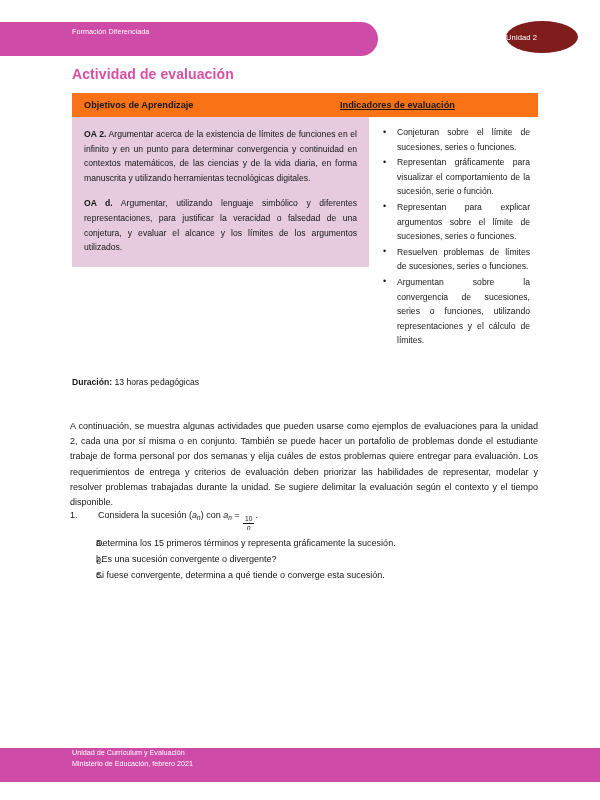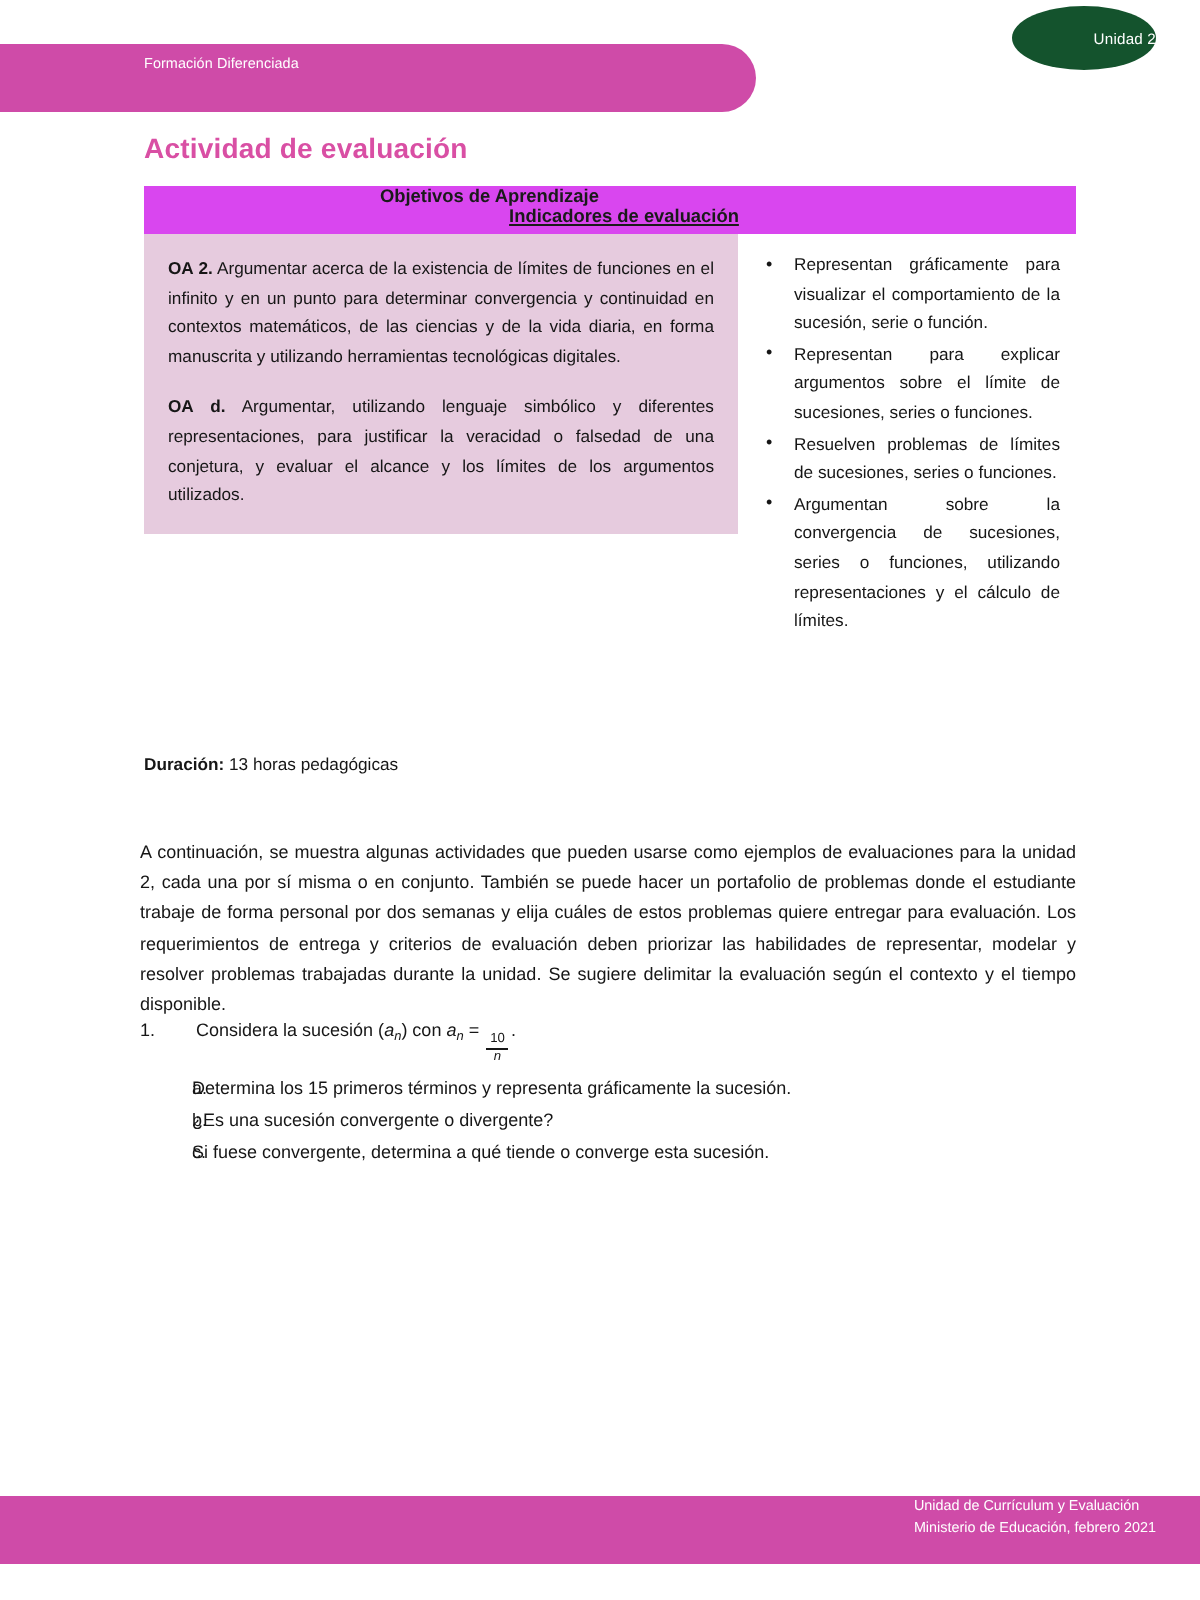--- a/index.html
+++ b/index.html
@@ -35,28 +35,28 @@
     color: #ffffff;
     font-size: 7.2px;
     line-height: 10.5px;
     letter-spacing: 0.05px;
     white-space: nowrap;
   }
 
   .unit-badge {
     position: absolute;
     right: 22px;
-    top: 3px;
+    top: 21px;
     width: 72px;
     height: 32px;
-    background: #14532d;
+    background: #7f1d1d;
     border-radius: 50%;
     display: flex;
     align-items: center;
-    justify-content: flex-end;
+    justify-content: flex-start;
   }
   .unit-badge span {
     color: #ffffff;
     font-size: 7.6px;
     letter-spacing: 0.1px;
   }
 
   
   .page-title {
     position: absolute;
@@ -70,24 +70,23 @@
 
   
   .oa-table {
     position: absolute;
     left: 72px;
     top: 93px;
     width: 466px;
   }
   .table-head {
     display: flex;
-    background: #d946ef;
+    background: #f97316;
     height: 24px;
     align-items: center;
-    flex-direction: column;
   }
   .th {
     font-size: 9.2px;
     font-weight: bold;
     color: #1a1a1a;
   }
   .th-left  { width: 254px; padding-left: 12px; }
   .th-right { flex: 1; padding-left: 14px; text-decoration: underline; }
 
   .table-body { display: flex; align-items: flex-start; }
@@ -203,23 +202,22 @@
 
   
   .footer-bar {
     position: absolute;
     left: 0;
     bottom: 18px;
     width: 600px;
     height: 34px;
     background: #cf4ba8;
     display: flex;
-    align-items: flex-end;
+    align-items: flex-start;
     padding: 0 22px 0 72px;
-    flex-direction: column;
   }
   .footer-left { flex: 1; }
   .footer-line {
     color: #ffffff;
     font-size: 7.2px;
     line-height: 10.5px;
   }
   .footer-page {
     color: #ffffff;
     font-size: 8.6px;
@@ -250,20 +248,21 @@
       <div class="col-left">
         <div class="oa-block">
           <b>OA 2.</b><span> Argumentar acerca de la existencia de límites de funciones en el infinito y en un punto para determinar convergencia y continuidad en contextos matemáticos, de las ciencias y de la vida diaria, en forma manuscrita y utilizando herramientas tecnológicas digitales.</span>
         </div>
         <div class="oa-block">
           <b>OA d.</b><span> Argumentar, utilizando lenguaje simbólico y diferentes representaciones, para justificar la veracidad o falsedad de una conjetura, y evaluar el alcance y los límites de los argumentos utilizados.</span>
         </div>
       </div>
       <div class="col-right">
         <ul class="ind-list">
+          <li class="ind-item">Conjeturan sobre el límite de sucesiones, series o funciones.</li>
           <li class="ind-item">Representan gráficamente para visualizar el comportamiento de la sucesión, serie o función.</li>
           <li class="ind-item">Representan para explicar argumentos sobre el límite de sucesiones, series o funciones.</li>
           <li class="ind-item">Resuelven problemas de límites de sucesiones, series o funciones.</li>
           <li class="ind-item">Argumentan sobre la convergencia de sucesiones, series o funciones, utilizando representaciones y el cálculo de límites.</li>
         </ul>
       </div>
     </div>
   </div>
 
   <div class="duracion">

